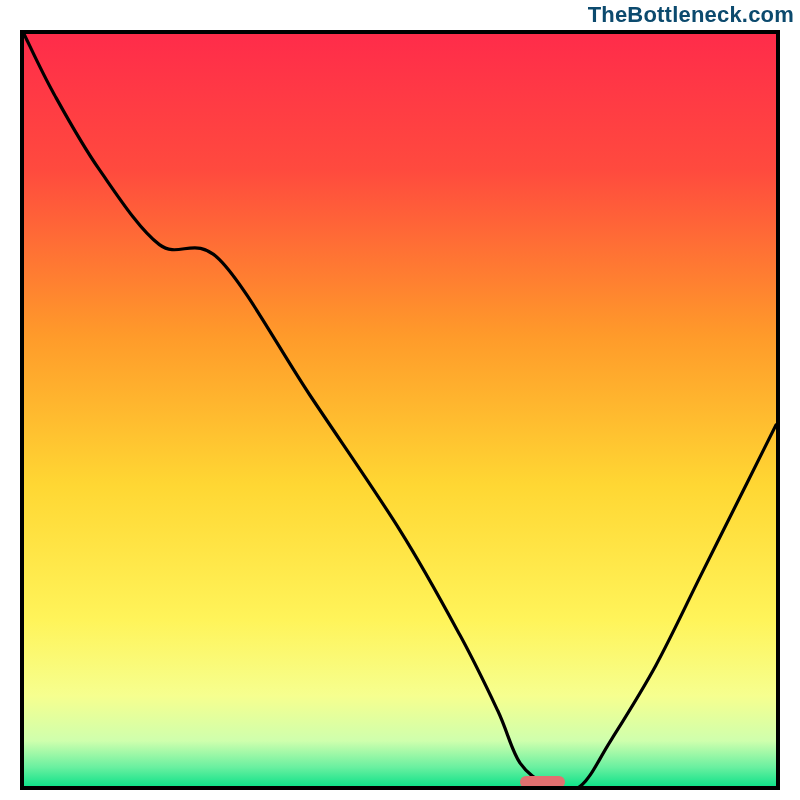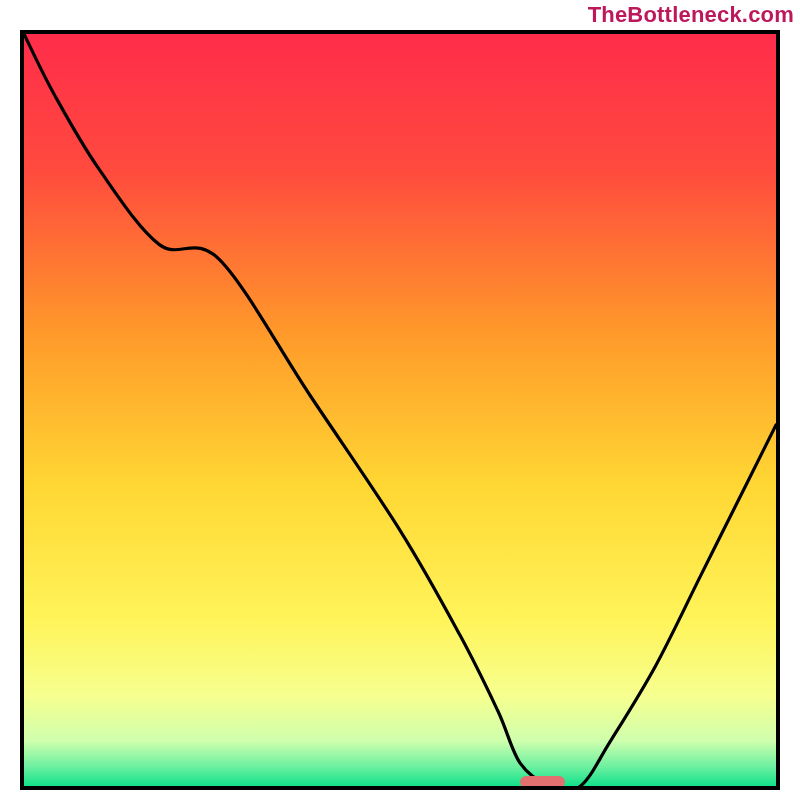--- a/index.html
+++ b/index.html
@@ -14,21 +14,21 @@
     position: relative;
     width: 800px;
     height: 800px;
   }
   .watermark {
     position: absolute;
     top: 2px;
     right: 6px;
     font-size: 22px;
     font-weight: 600;
-    color: #be185d;
+    color: #0c4a6e;
     letter-spacing: 0.2px;
     z-index: 30;
   }
   .plot {
     position: absolute;
     left: 20px;
     top: 30px;
     width: 760px;
     height: 760px;
     border: 4px solid #000;

